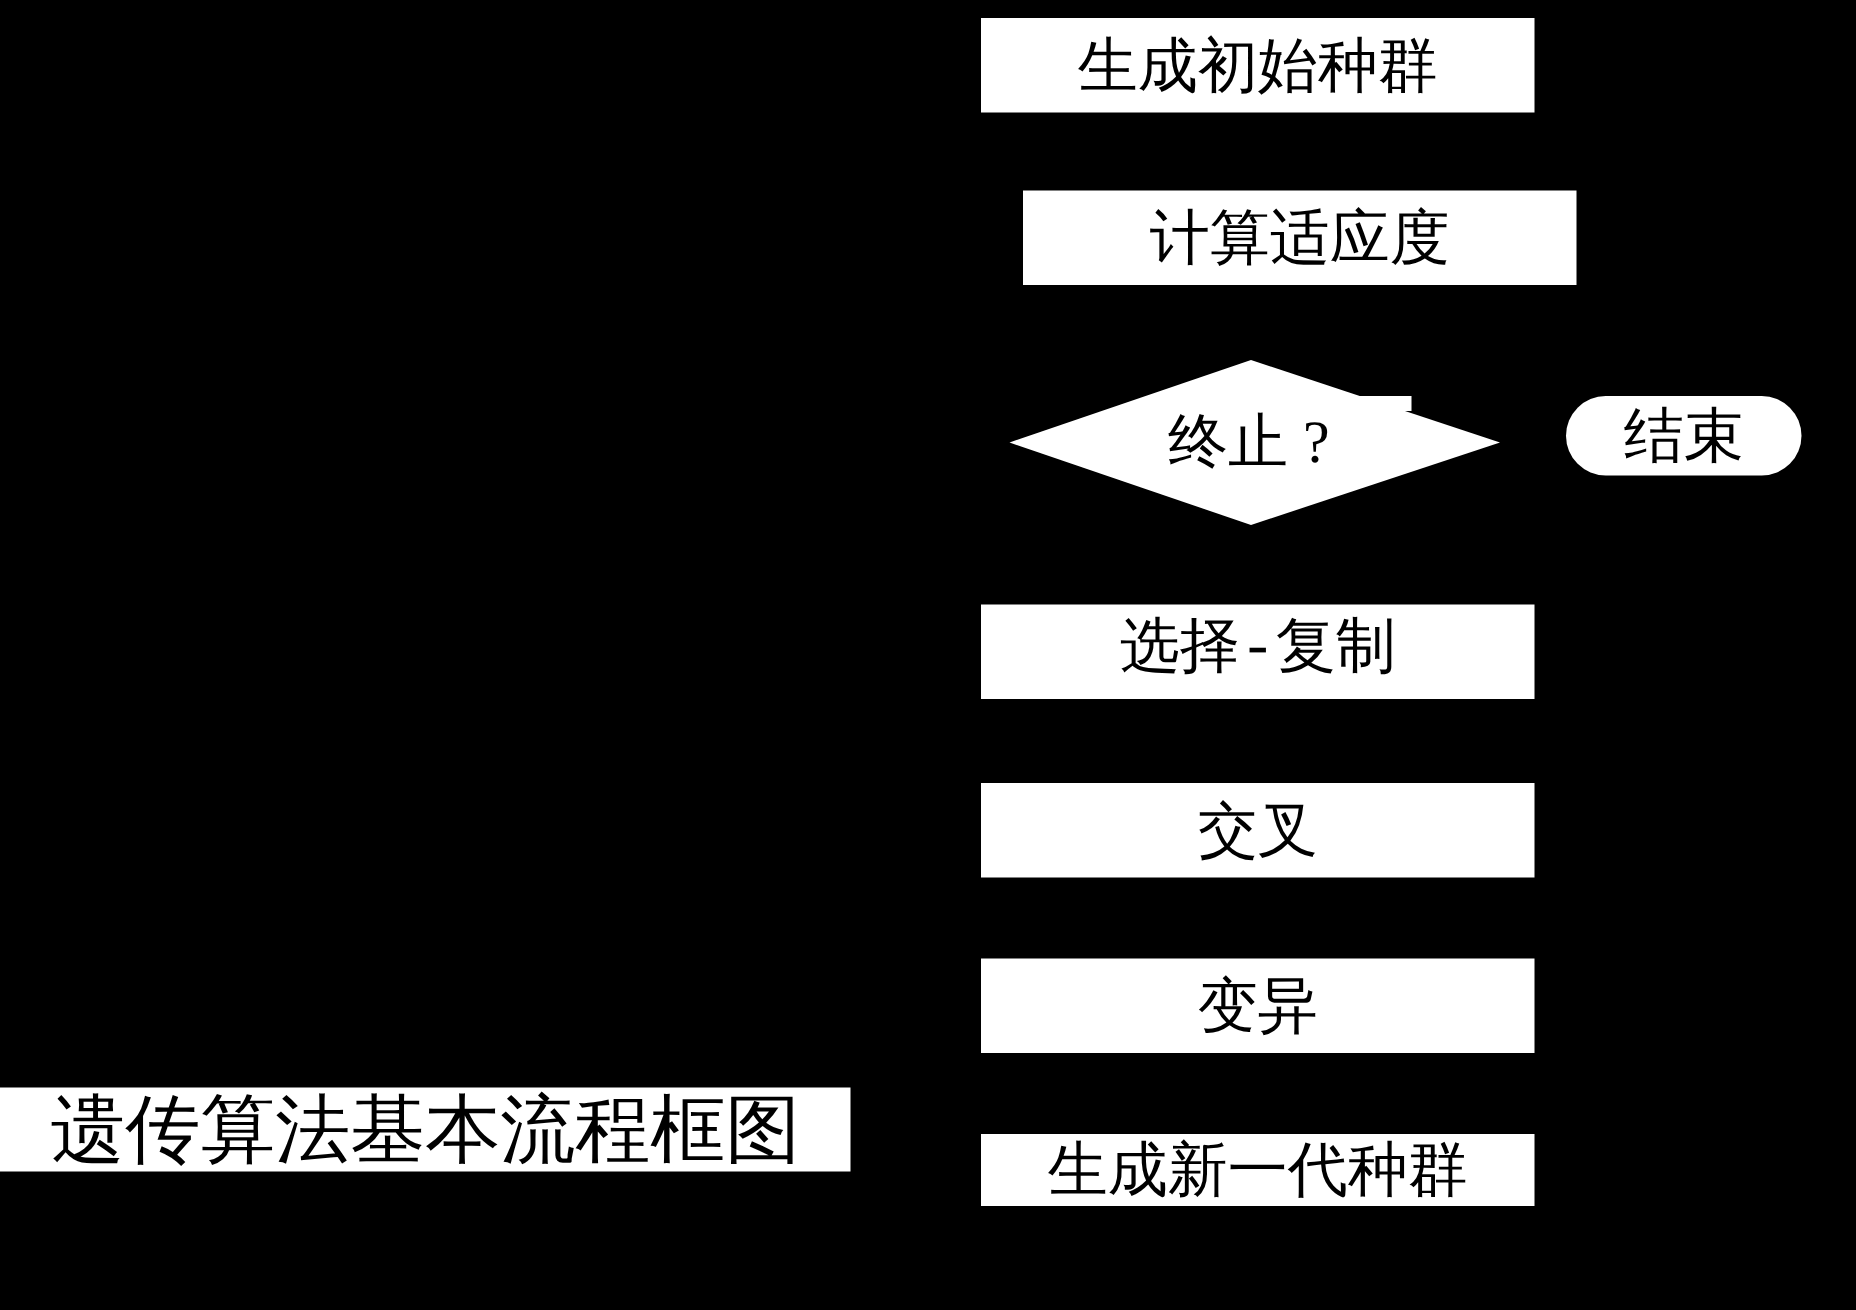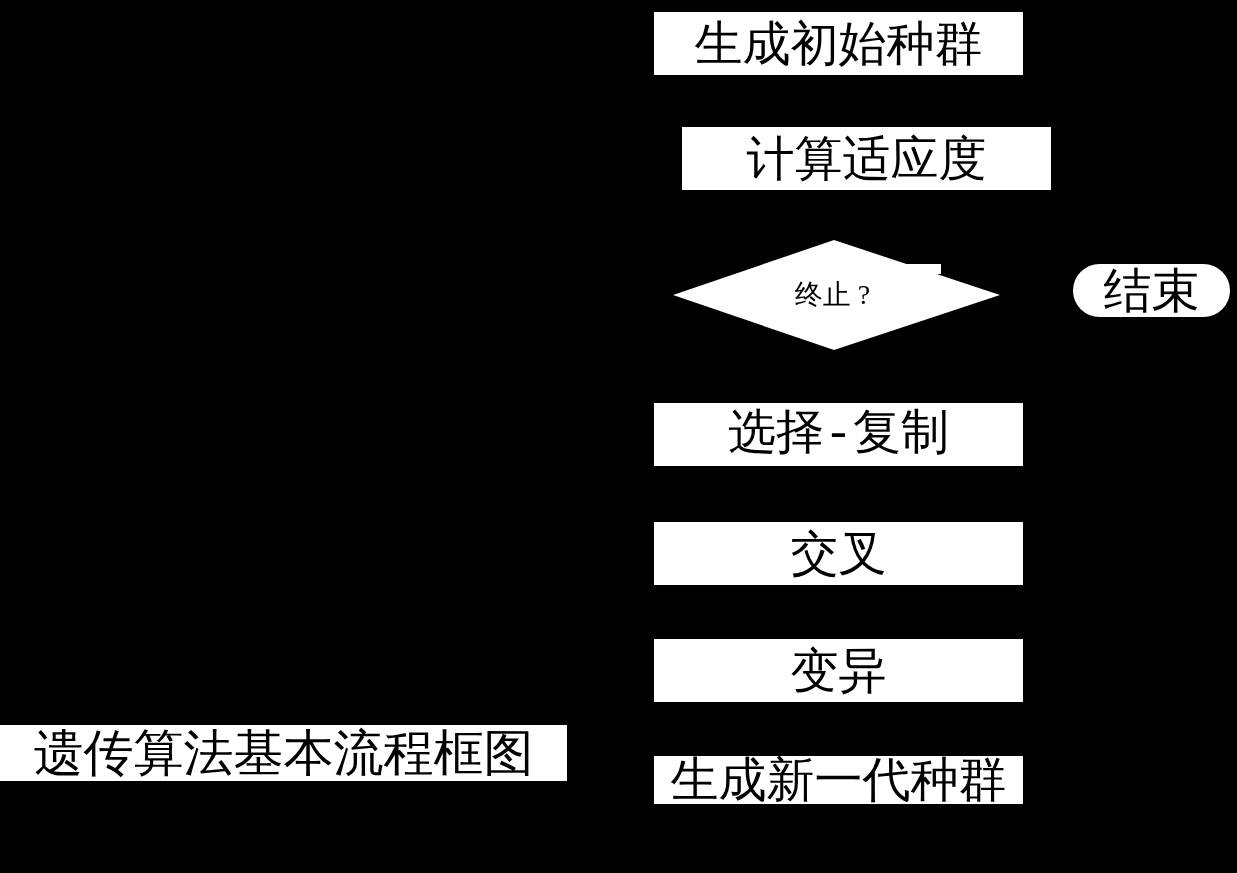--- a/index.html
+++ b/index.html
@@ -15,21 +15,21 @@
     overflow: hidden;
     font-family: "Liberation Serif", "DejaVu Serif", serif;
   }
   .node {
     position: absolute;
     background: #ffffff;
     color: #000000;
     display: flex;
     align-items: center;
     justify-content: center;
-    font-size: 48px;
+    font-size: 40px;
     line-height: 1;
     white-space: nowrap;
   }
   
   .process {
     left: 654px;
     width: 369px;
     height: 63px;
   }
   .p1 { top: 12px; }
@@ -56,28 +56,28 @@
   .decision-label {
     position: absolute;
     left: 0;
     top: 0;
     width: 345px;
     height: 114px;
     display: flex;
     align-items: center;
     justify-content: center;
     color: #000000;
-    font-size: 28px;
+    font-size: 40px;
     line-height: 1;
     white-space: nowrap;
   }
 
   
   .terminal {
-    left: 1073px;
+    left: 1044px;
     top: 264px;
     width: 157px;
     height: 53px;
     border-radius: 27px;
   }
 
   
   .caption {
     left: 0;
     top: 725px;

